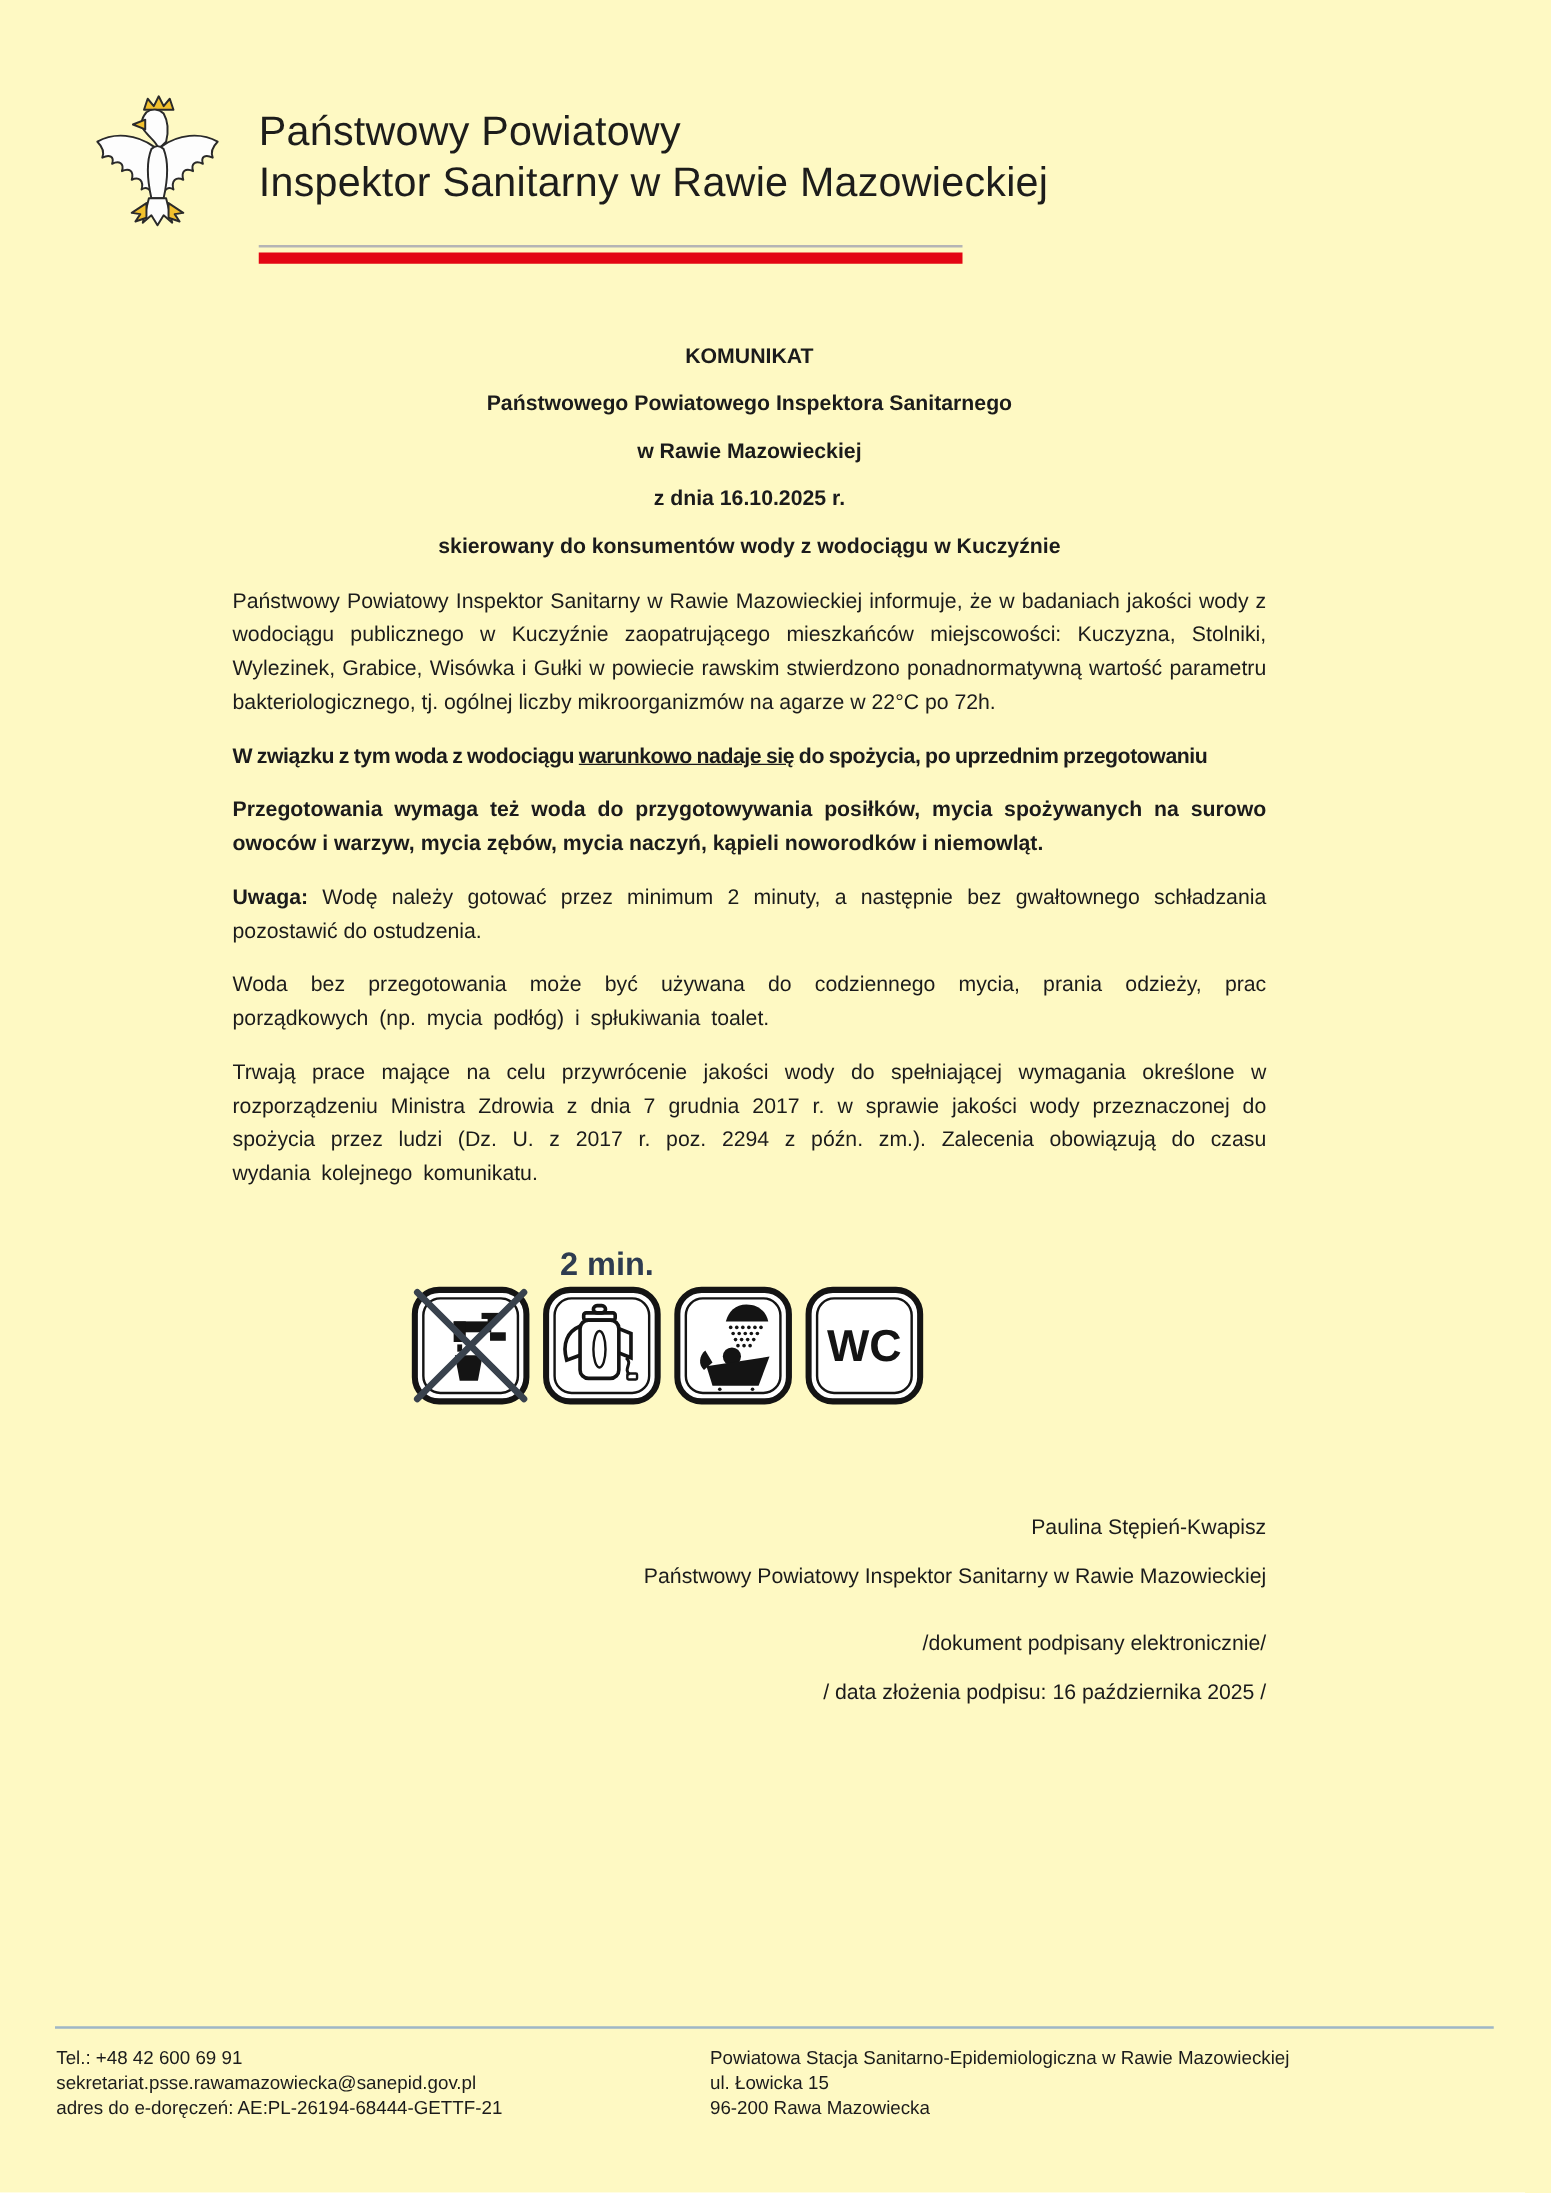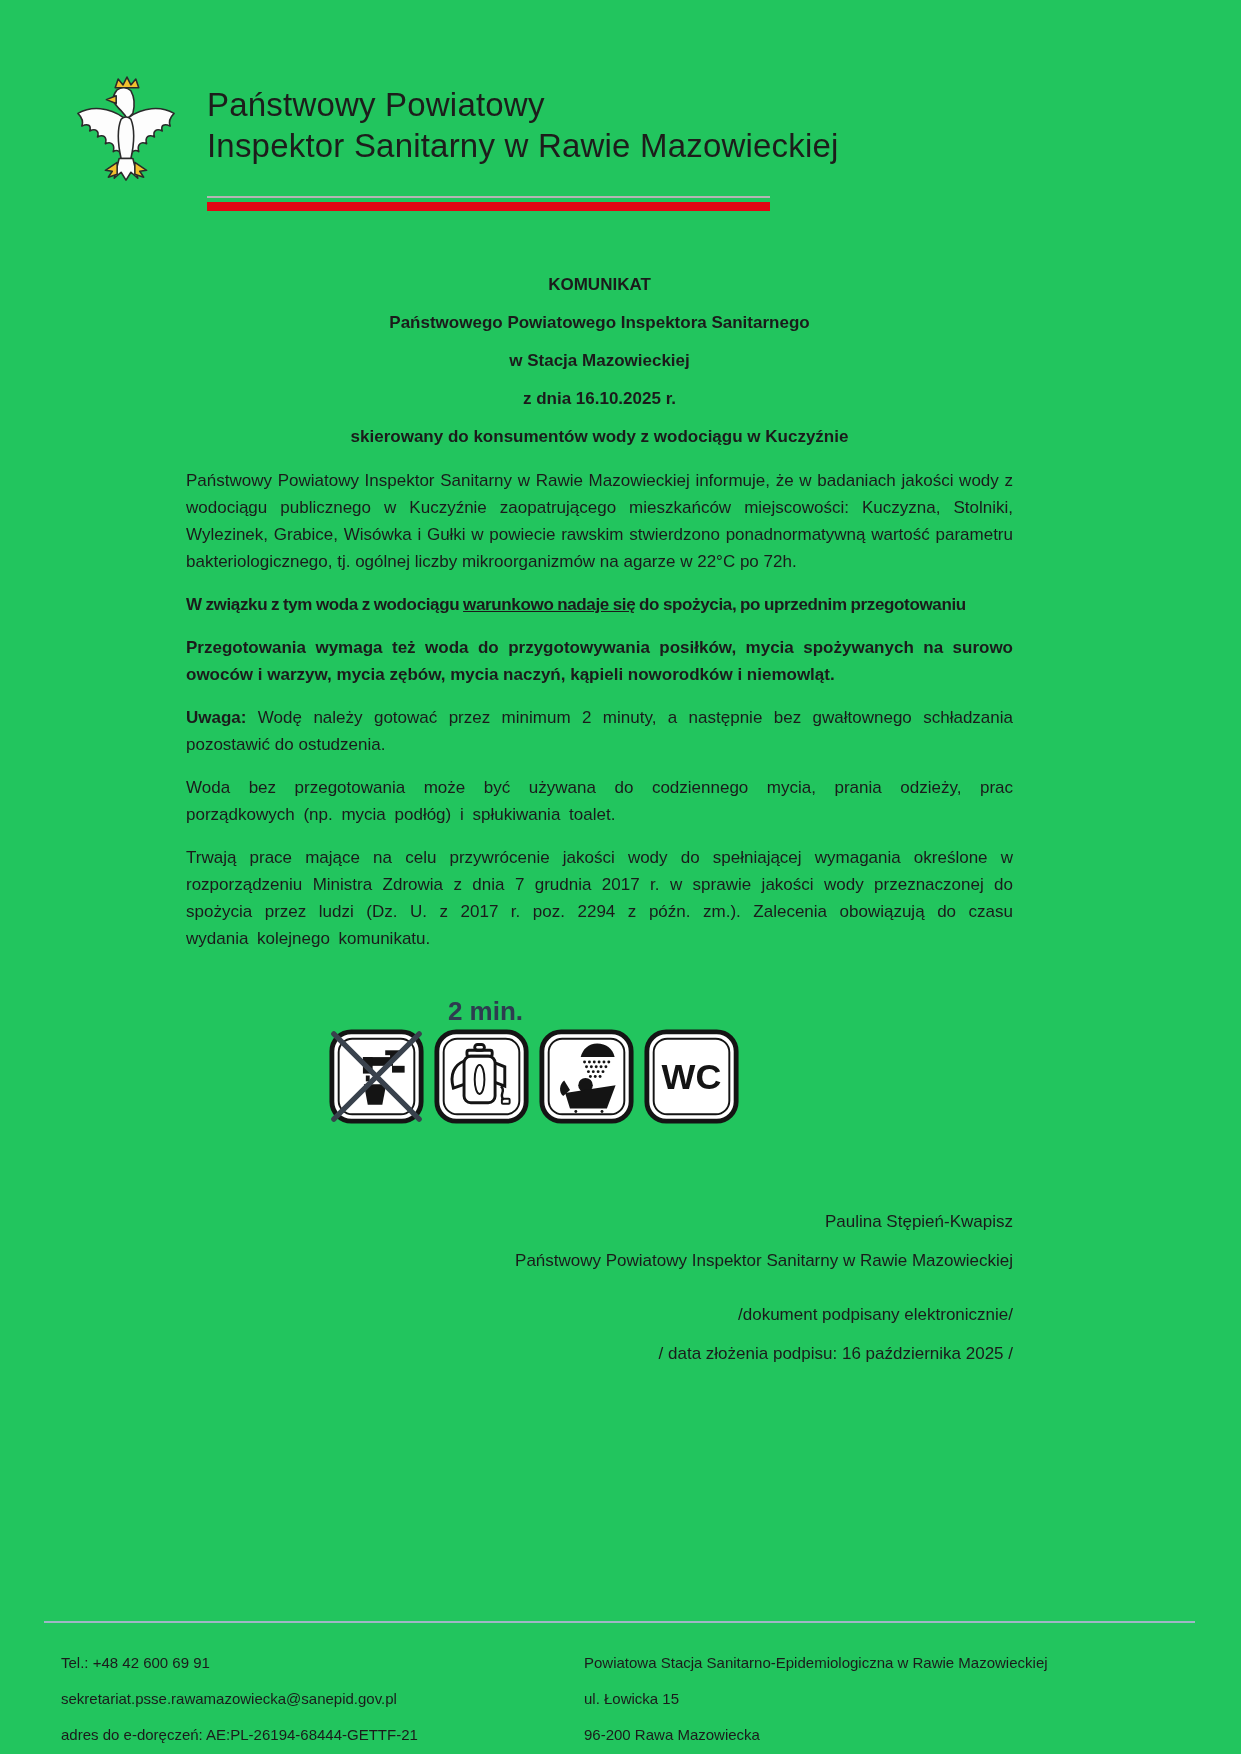--- a/index.html
+++ b/index.html
@@ -1,17 +1,17 @@
 <!DOCTYPE html>
 <html lang="pl"><head>
 <meta charset="utf-8">
 <style>
   html,body{margin:0;padding:0;background:#ffffff;}
   .page{
-    position:relative;width:1241px;height:1754px;background:#22c55e;
+    position:relative;width:1241px;height:1754px;background:#fef9c3;
     font-family:"Liberation Sans","DejaVu Sans",sans-serif;color:#1b1b1b;overflow:hidden;
   }
   
   .emblem{position:absolute;left:72px;top:74px;width:108px;height:118px;}
   .org{position:absolute;left:207px;top:84px;width:800px;}
   .org-line{font-size:33px;line-height:41px;font-weight:400;color:#1d1d1b;letter-spacing:.2px;}
   .rule-gray{position:absolute;left:207px;top:196px;width:563px;height:2px;background:#b5b5b5;}
   .rule-red{position:absolute;left:207px;top:202px;width:563px;height:9px;background:#e30613;}
   
   .content{position:absolute;left:186px;top:250px;width:827px;}
@@ -35,21 +35,21 @@
   .signature{margin-top:86px;text-align:right;font-size:17px;line-height:21px;}
   .signature p{margin:0;}
   .sig-title{margin-top:18px !important;}
   .sig-note1{margin-top:33px !important;}
   .sig-note2{margin-top:18px !important;}
   
   .footer-rule{position:absolute;left:44px;right:46px;top:1621px;height:2px;background:#9fb6c6;}
   .footer-cols{position:absolute;left:45px;top:1637px;width:1155px;display:flex;font-size:15px;line-height:20px;}
   .fcol{white-space:nowrap;}
   .fcol.left{width:523px;}
-  .fcol p{margin:16px;}
+  .fcol p{margin:0;}
 </style>
 </head>
 <body>
 
 <div class="page">
 
   <div class="emblem">
     <svg viewBox="0 0 110 120" width="108" height="118">
       <g stroke="#2a2a2a" stroke-width="1.6" stroke-linejoin="round">
         <path d="M44 14 L47 5 L52 11 L56 3 L60 11 L65 5 L68 14 Z" fill="#f2c12e"></path>
@@ -68,21 +68,21 @@
     <div class="org-line">Państwowy Powiatowy</div>
     <div class="org-line">Inspektor Sanitarny w Rawie Mazowieckiej</div>
   </div>
   <div class="rule-gray"></div>
   <div class="rule-red"></div>
 
   <main class="content">
 
     <p class="hline first">KOMUNIKAT</p>
     <p class="hline">Państwowego Powiatowego Inspektora Sanitarnego</p>
-    <p class="hline">w Stacja Mazowieckiej</p>
+    <p class="hline">w Rawie Mazowieckiej</p>
     <p class="hline">z dnia 16.10.2025 r.</p>
     <p class="hline">skierowany do konsumentów wody z wodociągu w Kuczyźnie</p>
 
     <p class="para first">Państwowy Powiatowy Inspektor Sanitarny w Rawie Mazowieckiej informuje, że w badaniach jakości wody z wodociągu publicznego w Kuczyźnie zaopatrującego mieszkańców miejscowości: Kuczyzna, Stolniki, Wylezinek, Grabice, Wisówka i Gułki w powiecie rawskim stwierdzono ponadnormatywną wartość parametru bakteriologicznego, tj. ogólnej liczby mikroorganizmów na agarze w 22°C po 72h.</p>
 
     <p class="para bold tight"><span>W związku z tym woda z wodociągu </span><span class="u">warunkowo nadaje się</span><span> do spożycia, po uprzednim przegotowaniu</span></p>
 
     <p class="para bold">Przegotowania wymaga też woda do przygotowywania posiłków, mycia spożywanych na surowo owoców i warzyw, mycia zębów, mycia naczyń, kąpieli noworodków i niemowląt.</p>
 
     <p class="para"><span class="bold">Uwaga:</span><span> Wodę należy gotować przez minimum 2 minuty, a następnie bez gwałtownego schładzania pozostawić do ostudzenia.</span></p>

